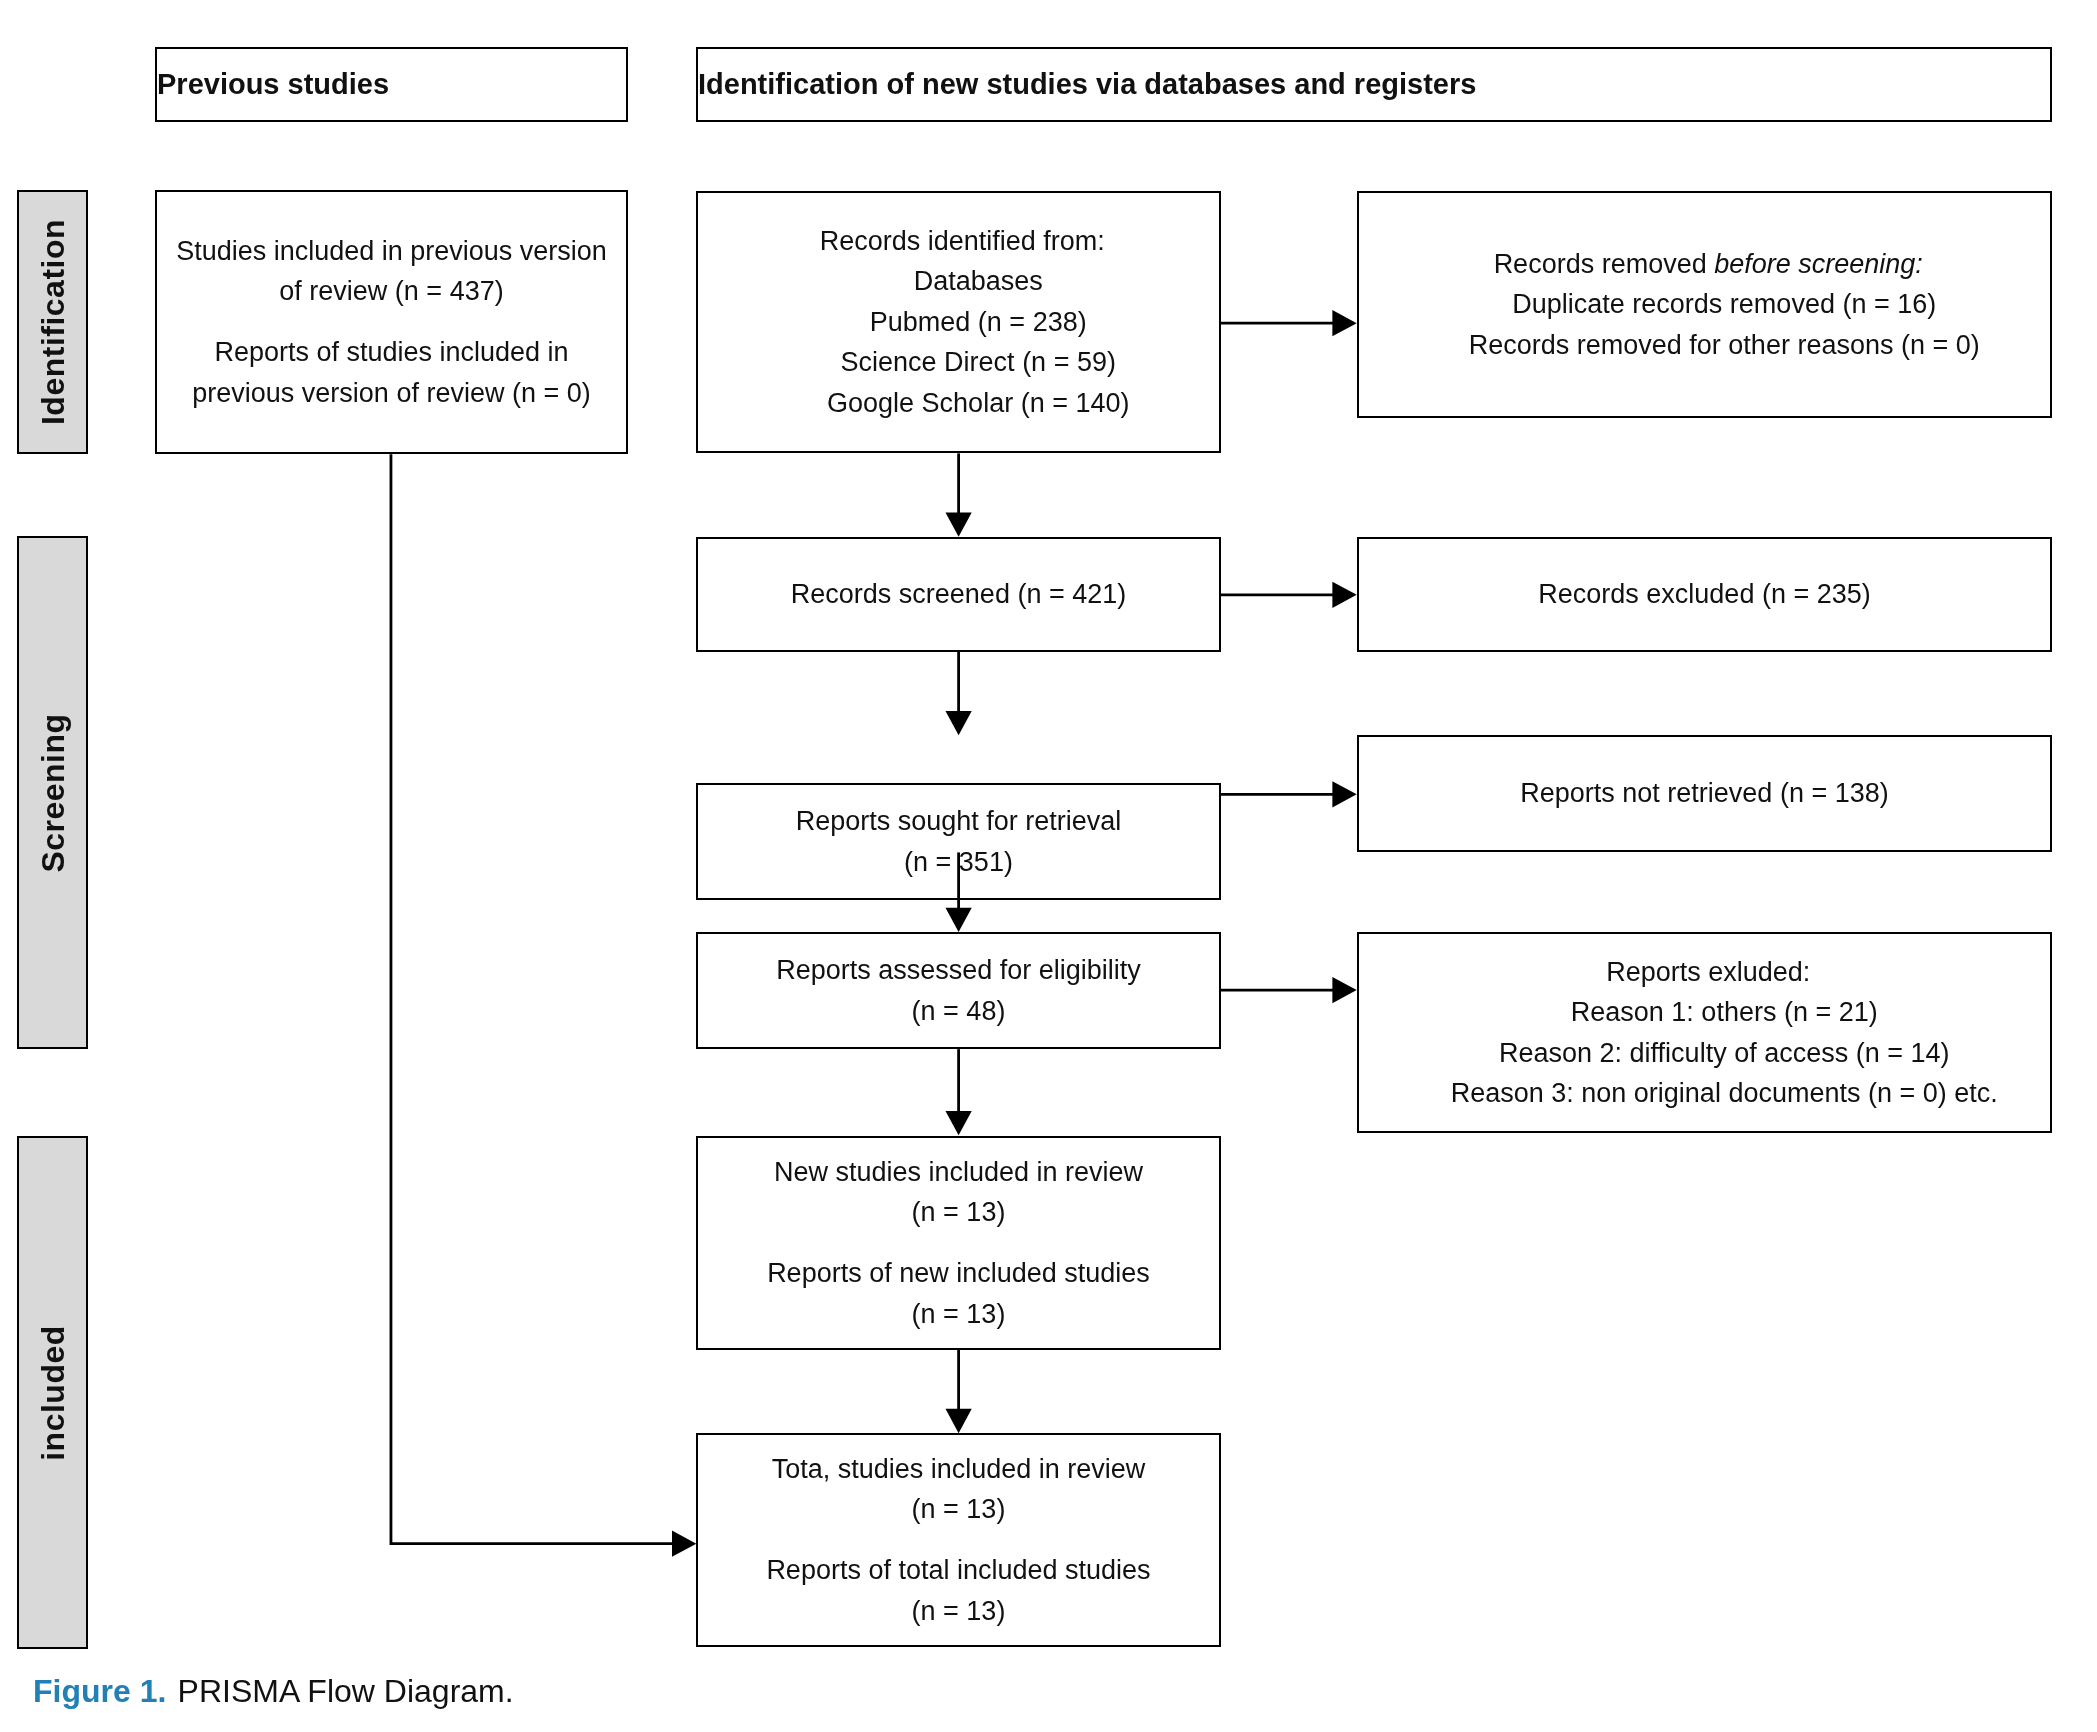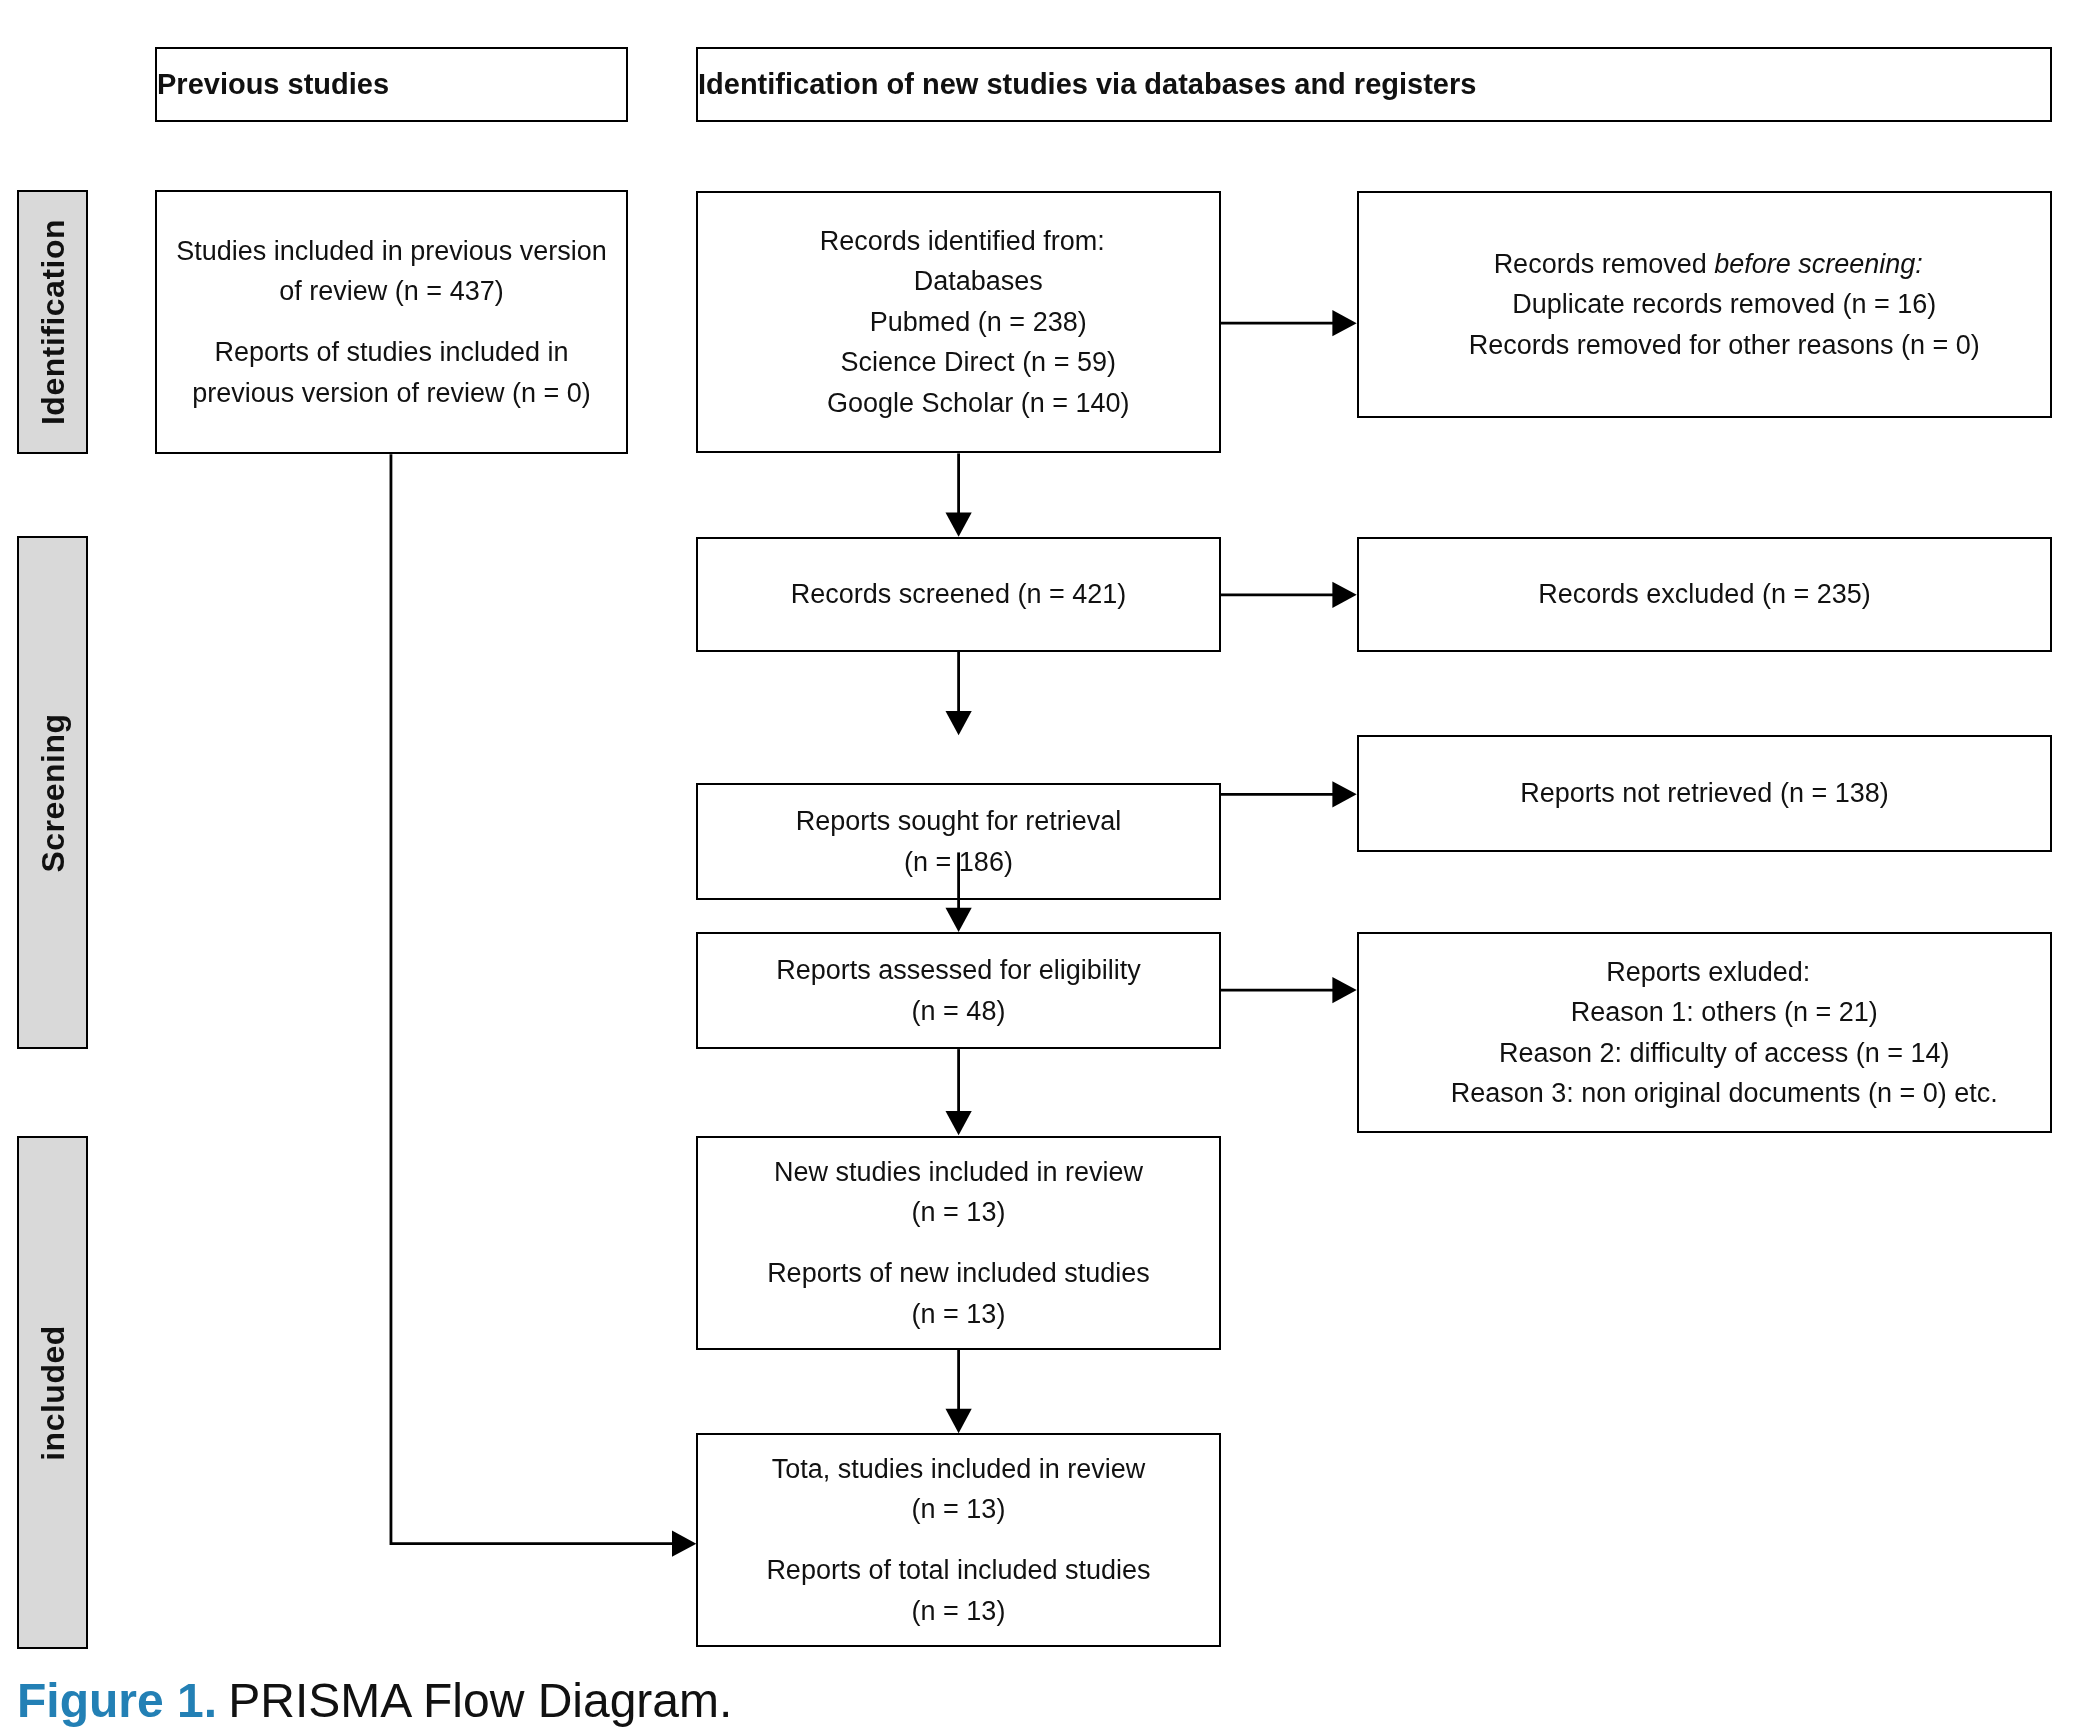--- a/index.html
+++ b/index.html
@@ -60,23 +60,23 @@
   #arrows {
     position: absolute;
     top: 0; left: 0;
     width: 2098px; height: 1732px;
     pointer-events: none;
   }
   #arrows line, #arrows polyline { stroke: #000; stroke-width: 3; fill: none; }
   #arrows polygon { fill: #000; stroke: none; }
   .caption {
     position: absolute;
-    left: 17px;
+    left: 33px;
     top: 1673px;
-    font-size: 48px;
+    font-size: 32px;
   }
   .caption .cap-label { color: #2380b5; font-weight: 700; }
   .caption .cap-text { color: #111; margin-left: 11.2px; }
 </style>
 </head>
 <body>
 
 <div id="canvas">
 
   <div class="hdr" style="left:155px; top:47px; width:473px; height:75px;">
@@ -119,21 +119,21 @@
 
   <div class="box centered" style="left:696px; top:537px; width:525px; height:115px;">
     <div>Records screened (n = 421)</div>
   </div>
   <div class="box centered" style="left:1357px; top:537px; width:695px; height:115px;">
     <div>Records excluded (n = 235)</div>
   </div>
 
   <div class="box centered" style="left:696px; top:735px; width:525px; height:117px;margin-top:48px;">
     <div>Reports sought for retrieval</div>
-    <div>(n = 186)</div>
+    <div>(n = 351)</div>
   </div>
   <div class="box centered" style="left:1357px; top:735px; width:695px; height:117px;">
     <div>Reports not retrieved (n = 138)</div>
   </div>
 
   <div class="box centered" style="left:696px; top:932px; width:525px; height:117px;">
     <div>Reports assessed for eligibility</div>
     <div>(n = 48)</div>
   </div>
 

